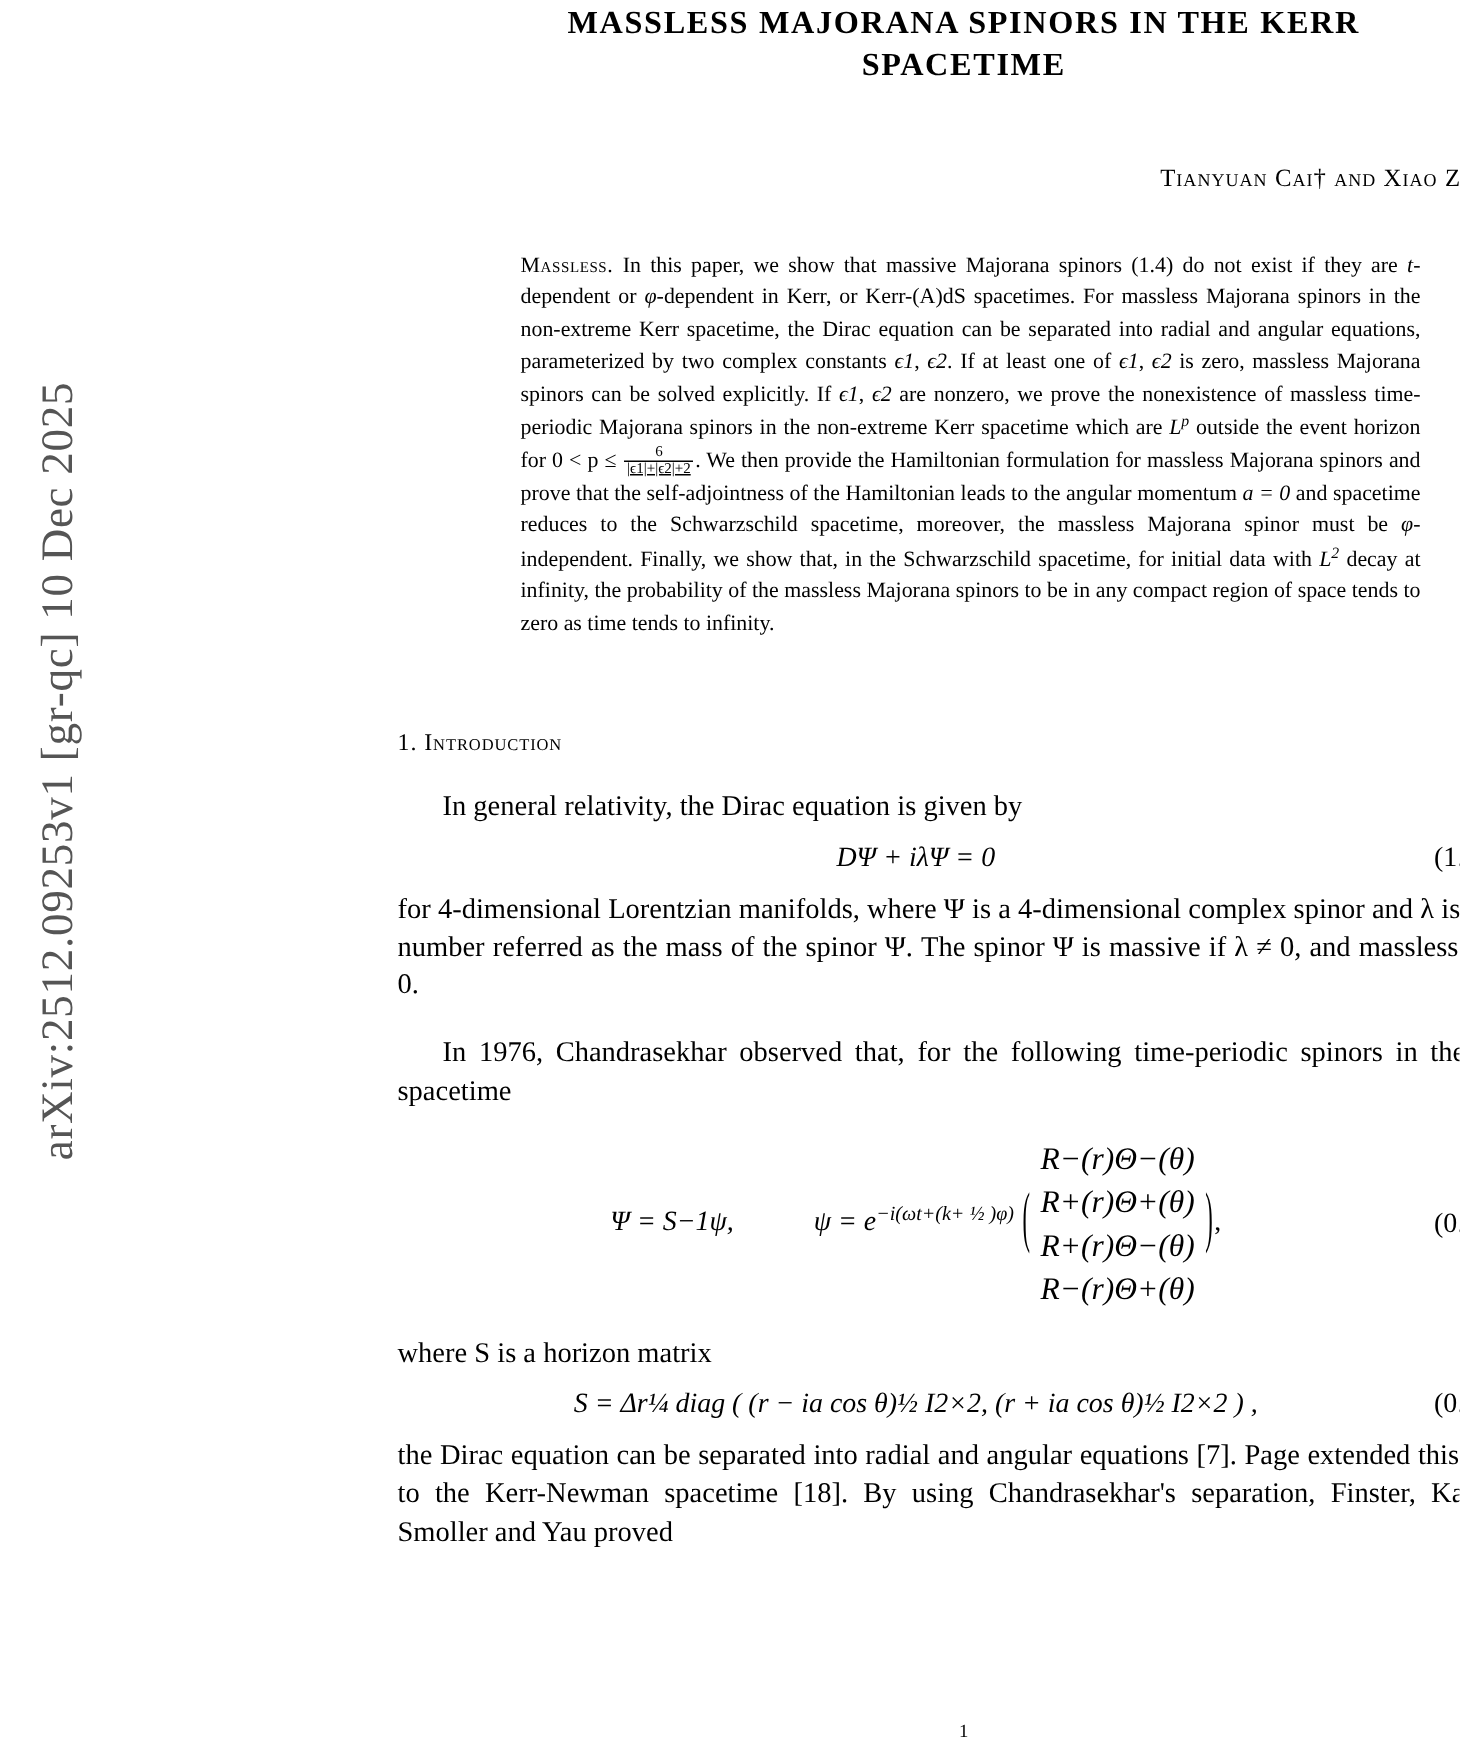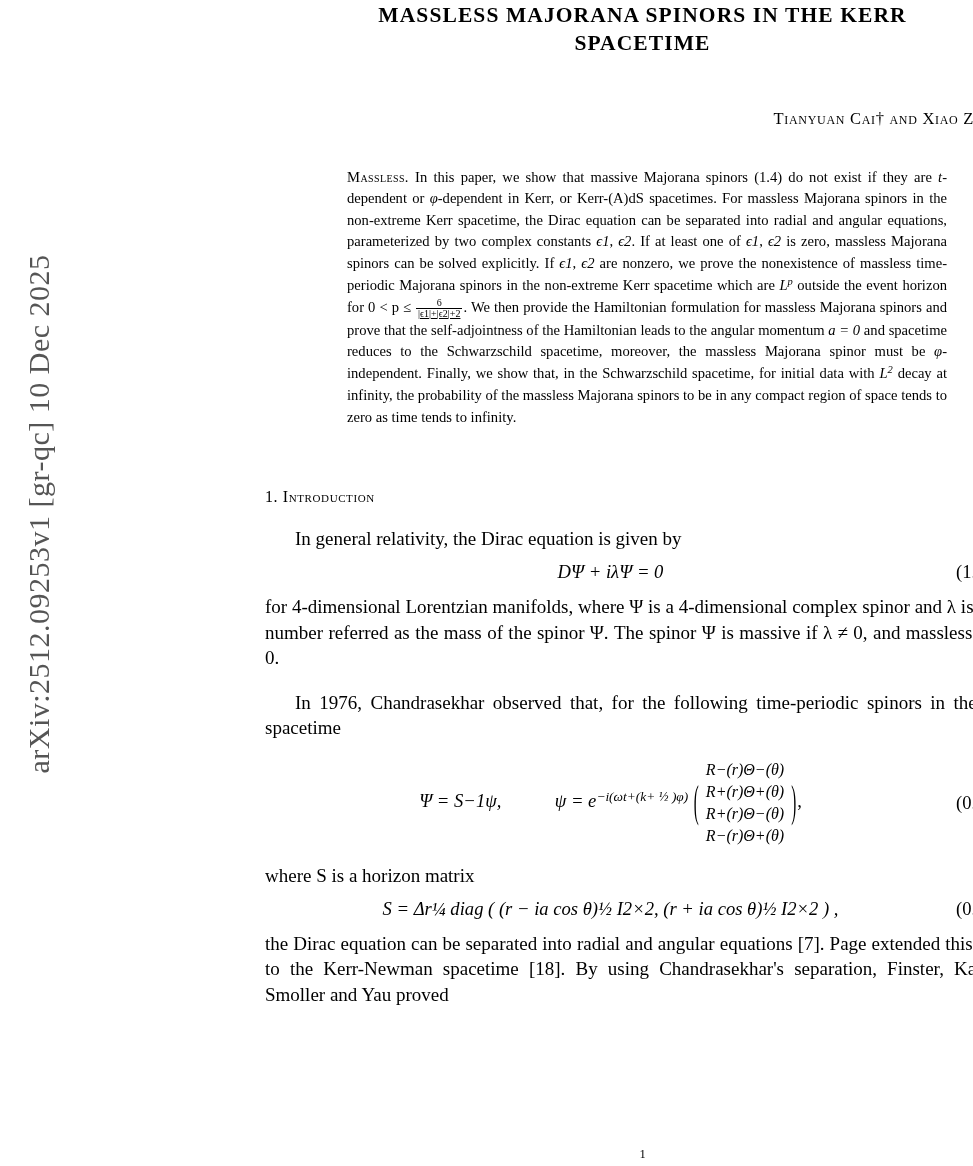--- a/index.html
+++ b/index.html
@@ -131,21 +131,21 @@
 
   
   .matrix-wrap {
     display: inline-flex;
     align-items: center;
     vertical-align: middle;
   }
   .matrix-col {
     display: inline-block;
     padding: 0 6px;
-    font-size: 16px;
+    font-size: 21px;
     line-height: 1.38;
     text-align: center;
     font-style: italic;
   }
   .big-paren {
     font-size: 15px;
     display: inline-block;
     transform: scaleY(3.0);
     transform-origin: center;
     font-style: normal;

